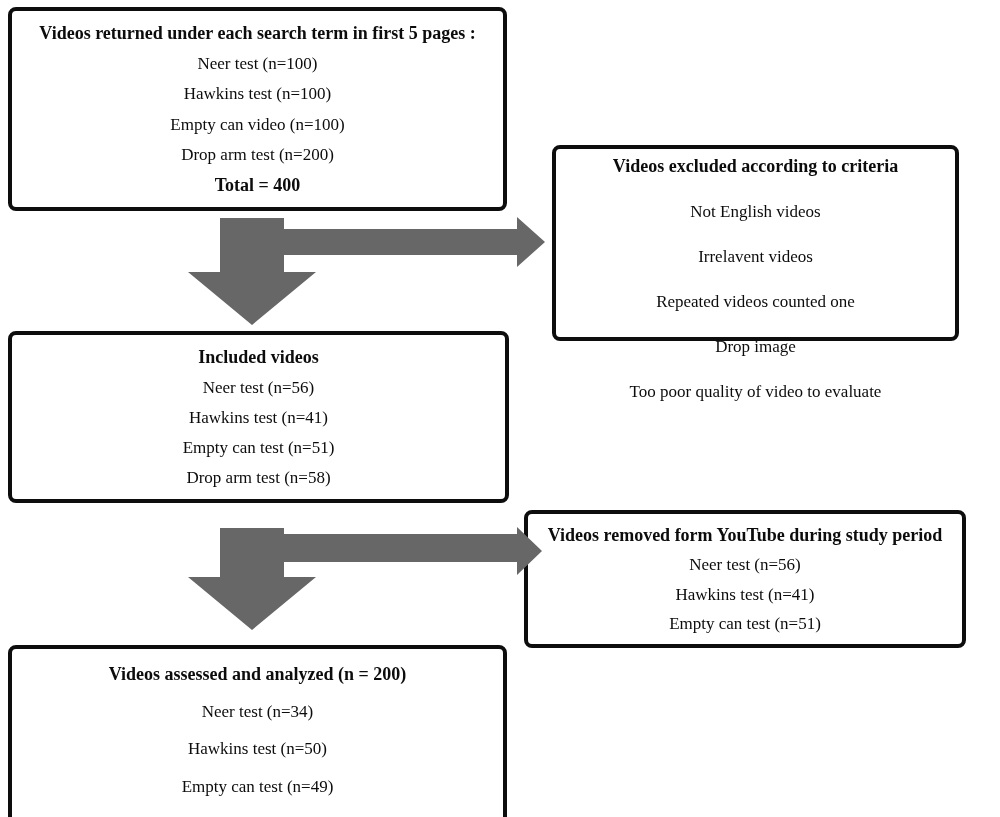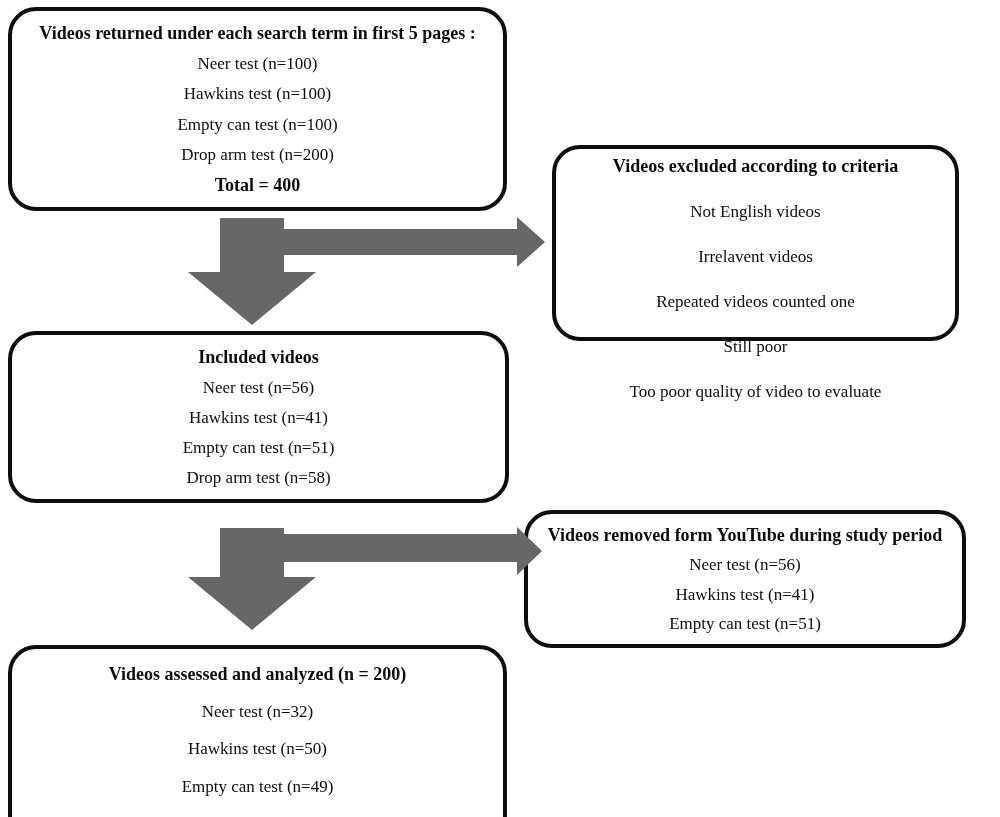--- a/index.html
+++ b/index.html
@@ -14,21 +14,21 @@
     background: #ffffff;
     font-family: "Liberation Serif", "DejaVu Serif", serif;
     color: #0c0c0c;
     overflow: hidden;
   }
   .flow-box {
     position: absolute;
     box-sizing: border-box;
     background: #ffffff;
     border: 4px solid #0d0d0d;
-    border-radius: 28px;
+    border-radius: 8px;
     display: flex;
     flex-direction: column;
     justify-content: space-around;
     align-items: center;
     text-align: center;
     padding: 6px 14px;
   }
   .flow-box .box-title {
     font-weight: bold;
     font-size: 18px;
@@ -60,52 +60,52 @@
 </style>
 </head>
 <body>
 
 <div class="canvas">
 
   <div class="flow-box" id="box-search">
     <div class="box-title">Videos returned under each search term in first 5 pages :</div>
     <div class="box-line">Neer test (n=100)</div>
     <div class="box-line">Hawkins test (n=100)</div>
-    <div class="box-line">Empty can test (n=100)</div>
+    <div class="box-line">Empty can video (n=100)</div>
     <div class="box-line">Drop arm test (n=200)</div>
     <div class="box-footer">Total = 400</div>
   </div>
 
   <div class="flow-box" id="box-excluded">
     <div class="box-title">Videos excluded according to criteria</div>
     <div class="box-line">Not English videos</div>
     <div class="box-line">Irrelavent videos</div>
     <div class="box-line">Repeated videos counted one</div>
-    <div class="box-line">Still poor</div>
+    <div class="box-line">Drop image</div>
     <div class="box-line">Too poor quality of video to evaluate</div>
   </div>
 
   <div class="flow-box" id="box-included">
     <div class="box-title">Included videos</div>
     <div class="box-line">Neer test (n=56)</div>
     <div class="box-line">Hawkins test (n=41)</div>
     <div class="box-line">Empty can test (n=51)</div>
     <div class="box-line">Drop arm test (n=58)</div>
   </div>
 
   <div class="flow-box" id="box-removed">
     <div class="box-title">Videos removed form YouTube during study period</div>
     <div class="box-line">Neer test (n=56)</div>
     <div class="box-line">Hawkins test (n=41)</div>
     <div class="box-line">Empty can test (n=51)</div>
   </div>
 
   <div class="flow-box" id="box-analyzed">
     <div class="box-title">Videos assessed and analyzed (n = 200)</div>
-    <div class="box-line">Neer test (n=32)</div>
+    <div class="box-line">Neer test (n=34)</div>
     <div class="box-line">Hawkins test (n=50)</div>
     <div class="box-line">Empty can test (n=49)</div>
     <div class="box-line">Drop arm test (n=58)</div>
   </div>
 
   <svg id="arrow-group-1" class="arrow-svg" width="380" height="125" viewBox="0 0 380 125" aria-hidden="true">
     <polygon points="40,8 104,8 104,62 136,62 72,115 8,62 40,62" fill="#676767"></polygon>
     <polygon points="104,19 337,19 337,7 365,32 337,57 337,45 104,45" fill="#676767"></polygon>
   </svg>
 

